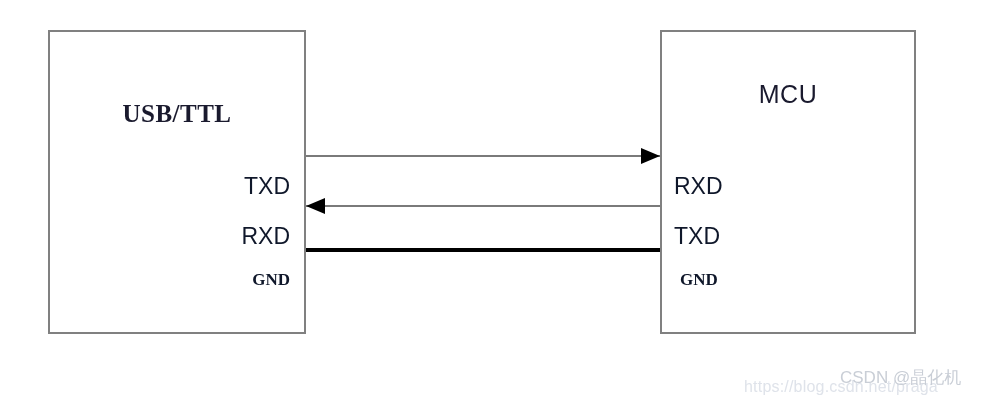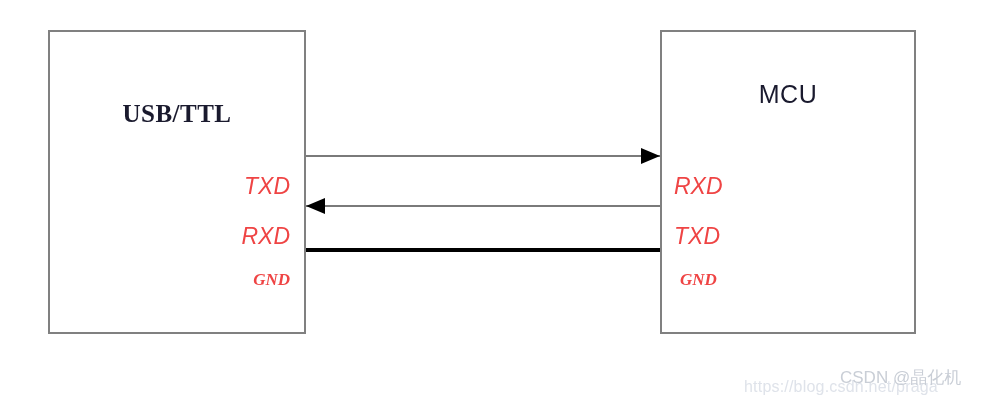--- a/index.html
+++ b/index.html
@@ -56,25 +56,24 @@
     top: 48px;
     font-family: "Liberation Sans", sans-serif;
     font-weight: normal;
     font-size: 25px;
     letter-spacing: 0.5px;
   }
 
   
   .pin-label {
     position: absolute;
-    color: #ef4444;
+    color: #0f172a;
     white-space: nowrap;
     font-size: 23px;
     line-height: 23px;
-    font-style: italic;
   }
   .pin-label.sans {
     font-family: "Liberation Sans", sans-serif;
     font-weight: normal;
   }
   .pin-label.serif {
     font-family: "Liberation Serif", serif;
     font-weight: bold;
     font-size: 17px;
   }

